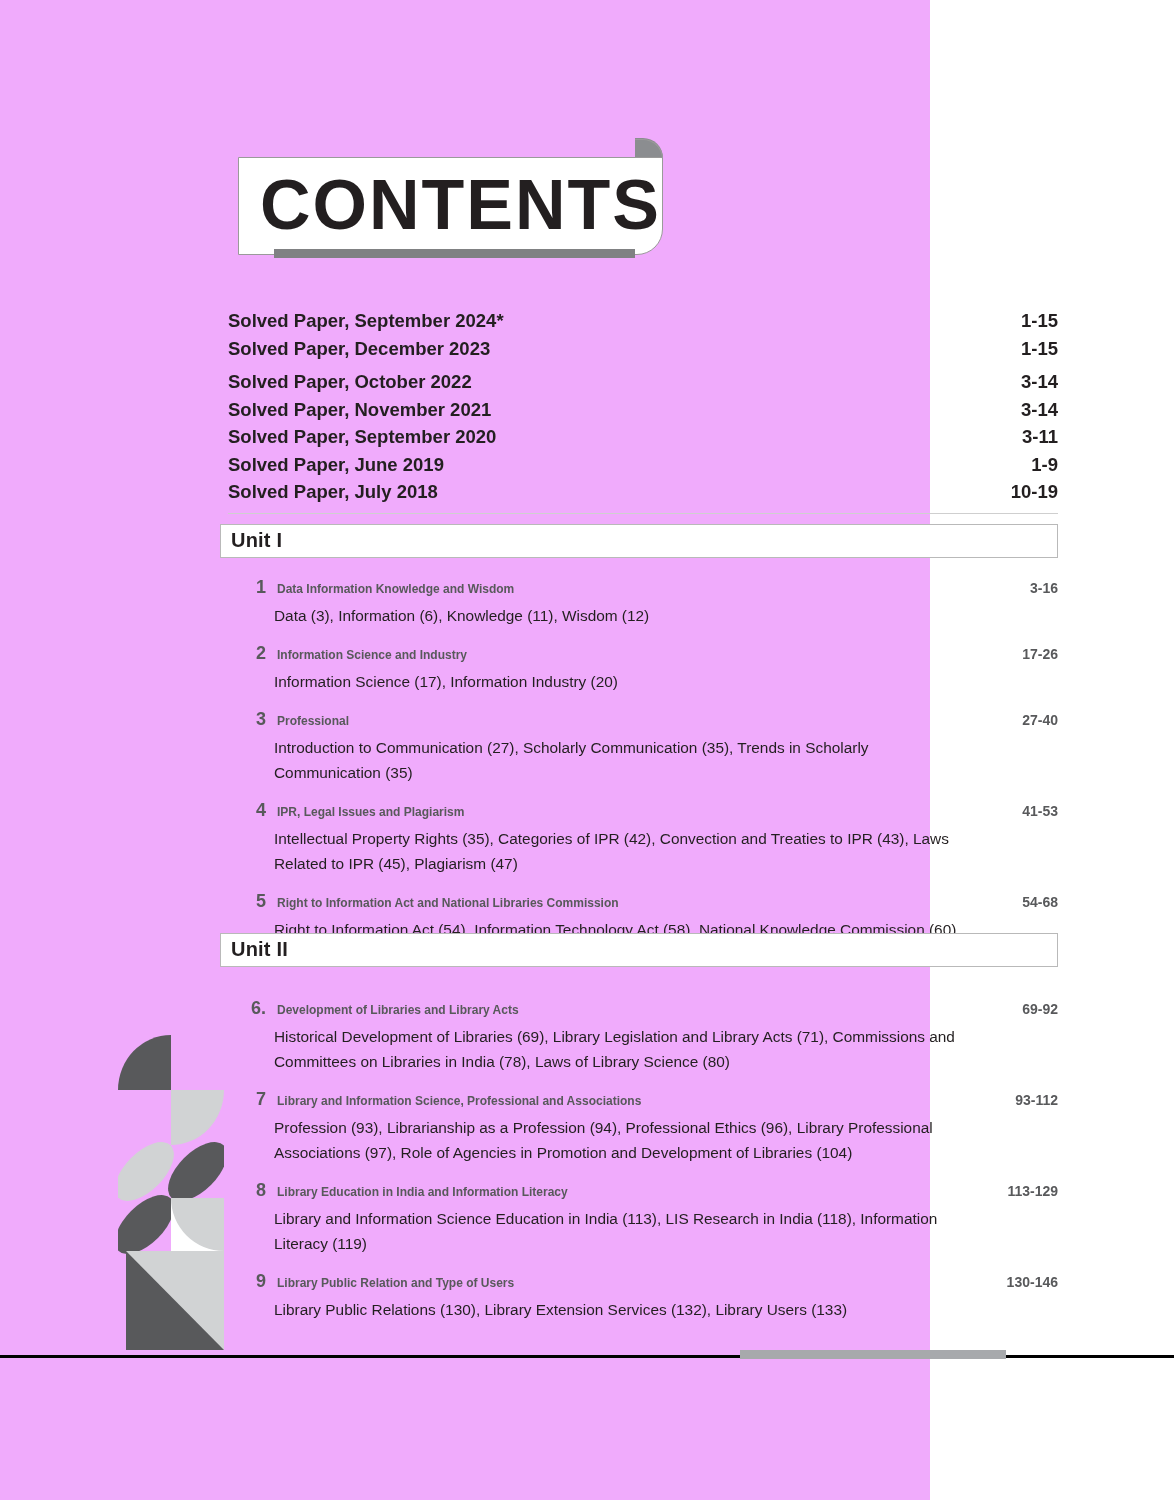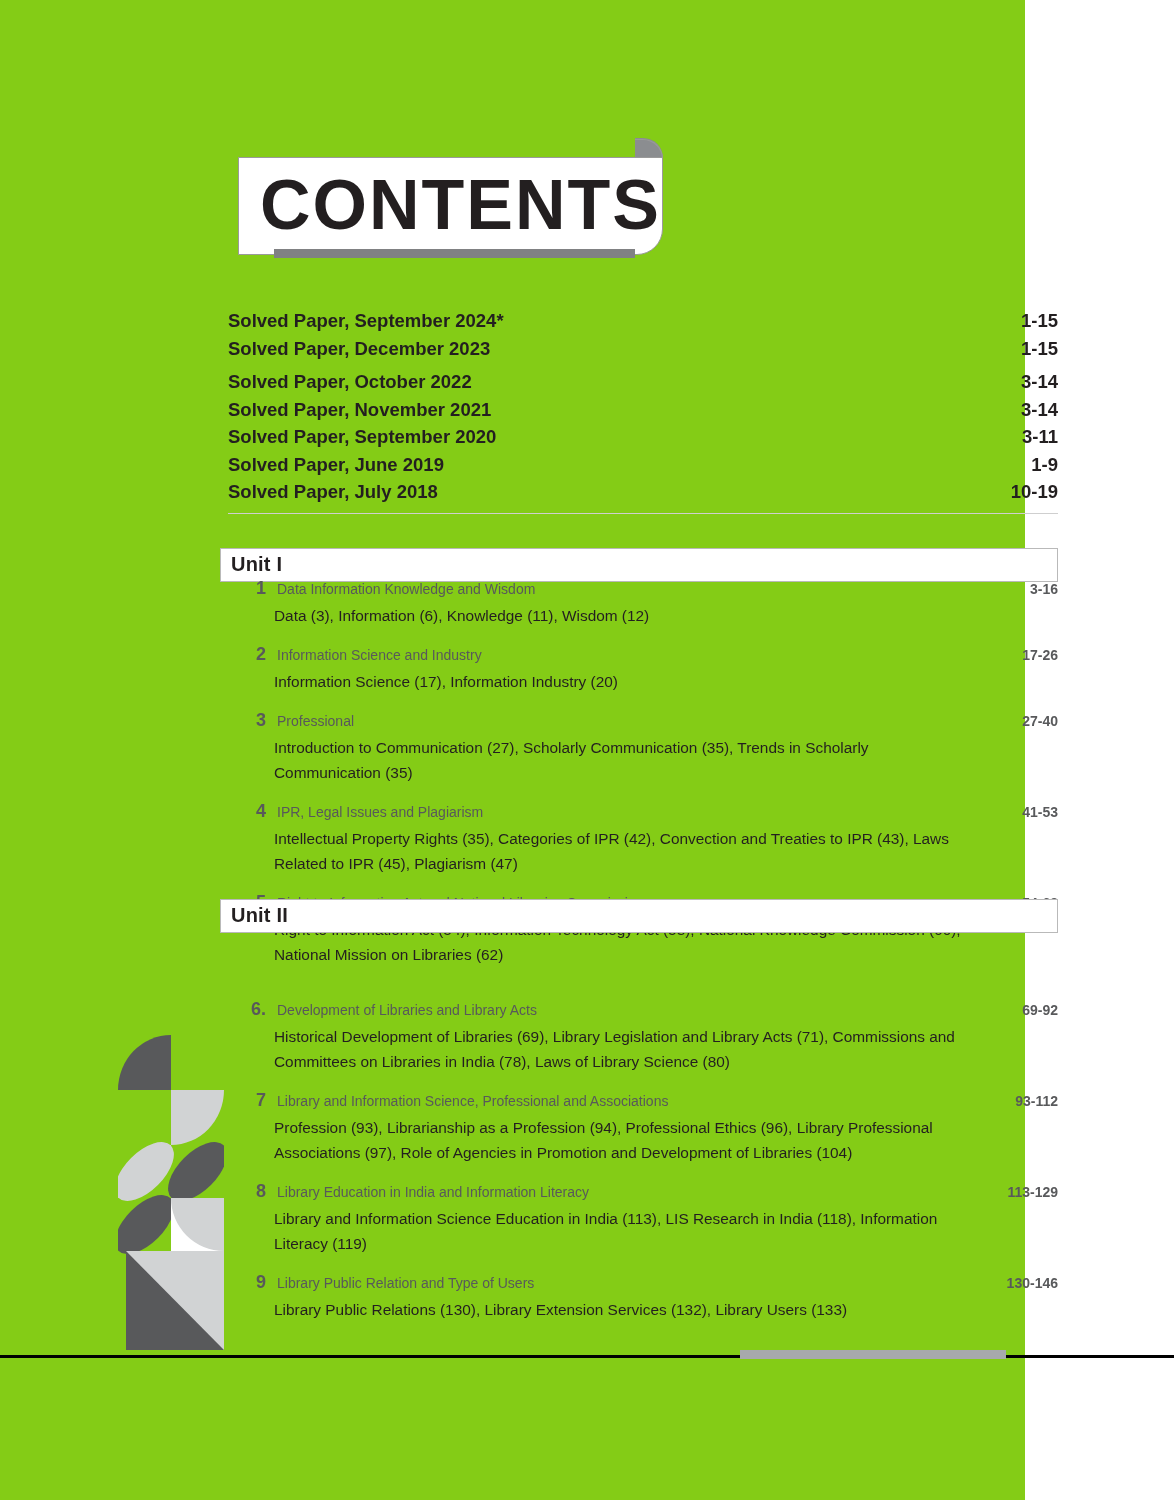--- a/index.html
+++ b/index.html
@@ -5,23 +5,23 @@
   * { box-sizing: border-box; margin: 0; padding: 0; }
   html, body {
     width: 1174px;
     height: 1500px;
     background: #ffffff;
     font-family: "Liberation Sans", sans-serif;
     overflow: hidden;
   }
   .page {
     position: relative;
-    width: 1025px;
+    width: 930px;
     height: 1500px;
-    background: #84cc16;
+    background: #f0abfc;
   }
 
   
   .contents-banner {
     position: absolute;
     left: 238px;
     top: 157px;
     width: 425px;
     height: 98px;
   }
@@ -130,22 +130,22 @@
     width: 30px;
     flex: 0 0 30px;
     text-align: right;
     font-size: 18px;
     font-weight: bold;
     color: #58595b;
   }
   .ch-title {
     flex: 1 1 auto;
     padding-left: 11px;
-    font-size: 14px;
-    font-weight: normal;
+    font-size: 12px;
+    font-weight: bold;
     color: #58595b;
     line-height: 26px;
   }
   .ch-pages {
     flex: 0 0 auto;
     font-size: 14px;
     font-weight: bold;
     color: #58595b;
     text-align: right;
     white-space: nowrap;
@@ -224,21 +224,21 @@
       <span>Solved Paper, June 2019</span>
       <span>1-9</span>
     </div>
     <div class="paper-row">
       <span>Solved Paper, July 2018</span>
       <span>10-19</span>
     </div>
   </div>
   <div class="papers-rule"></div>
 
-  <div class="unit-box" style="top:548px;">
+  <div class="unit-box" style="top:524px;">
     <span class="unit-label">Unit I</span>
   </div>
   <div class="chapters" style="top:576px;">
 
     <div class="chapter">
       <div class="chapter-head">
         <span class="ch-num">1</span>
         <span class="ch-title">Data Information Knowledge and Wisdom</span>
         <span class="ch-pages">3-16</span>
       </div>
@@ -276,21 +276,21 @@
       <div class="chapter-head">
         <span class="ch-num">5</span>
         <span class="ch-title">Right to Information Act and National Libraries Commission</span>
         <span class="ch-pages">54-68</span>
       </div>
       <div class="ch-sub">Right to Information Act (54), Information Technology Act (58), National Knowledge Commission (60), National Mission on Libraries (62)</div>
     </div>
 
   </div>
 
-  <div class="unit-box" style="top:899px;padding-left:32px;">
+  <div class="unit-box" style="top:933px;padding-left:32px;">
     <span class="unit-label">Unit II</span>
   </div>
   <div class="chapters" style="top:997px;">
 
     <div class="chapter">
       <div class="chapter-head">
         <span class="ch-num">6.</span>
         <span class="ch-title">Development of Libraries and Library Acts</span>
         <span class="ch-pages">69-92</span>
       </div>

